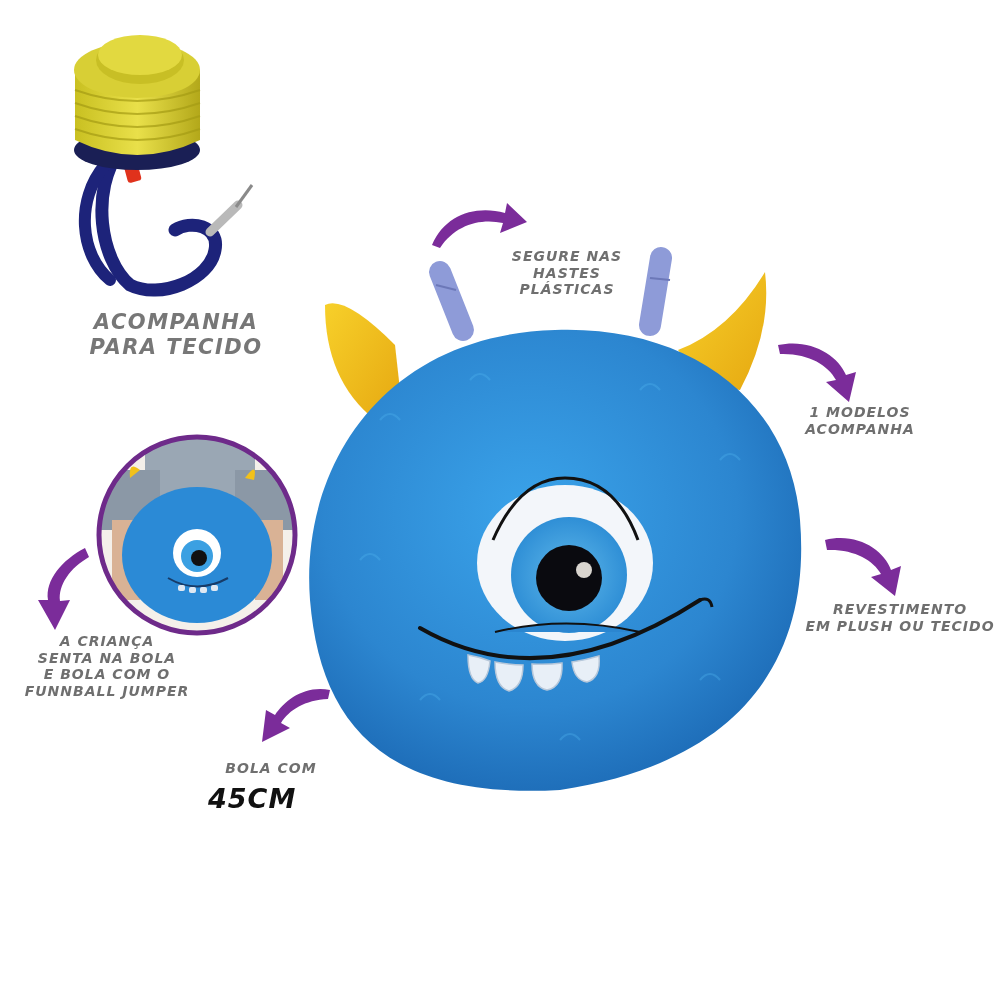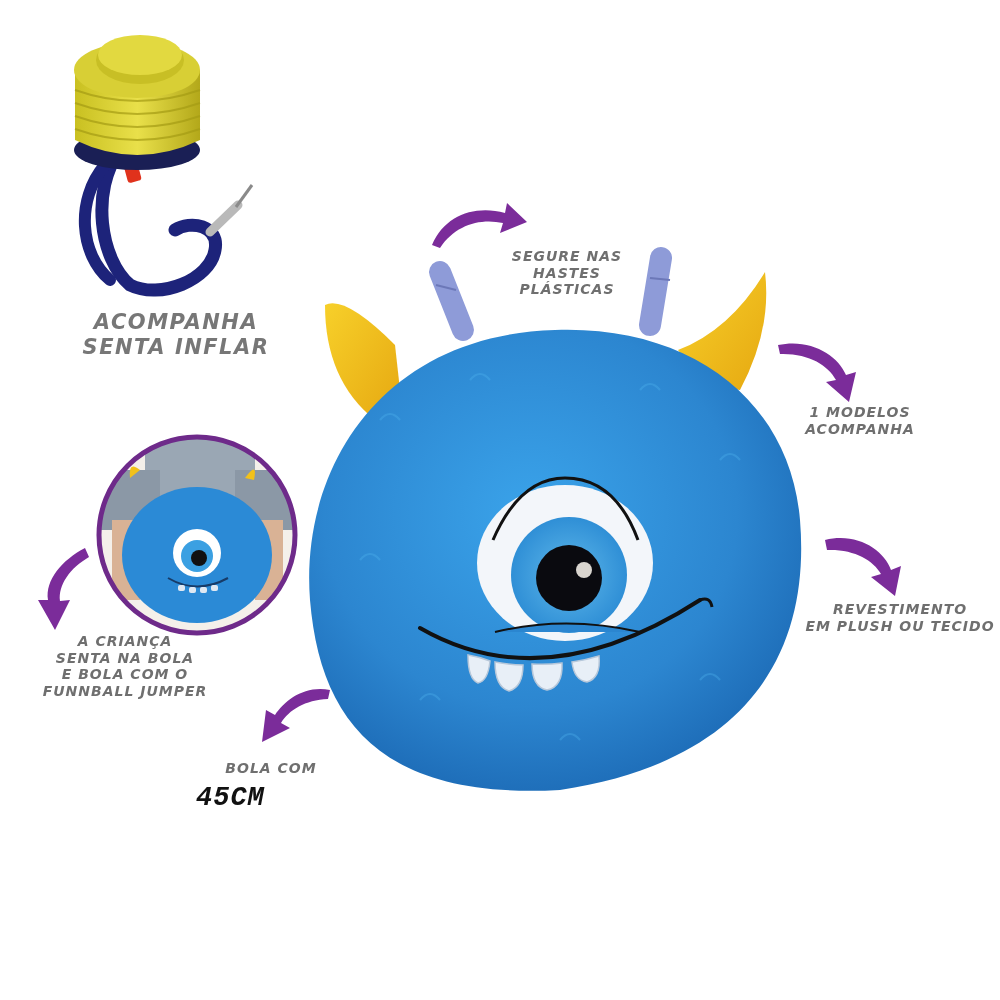--- a/index.html
+++ b/index.html
@@ -129,40 +129,40 @@
       <path d="M85,548 C62,560 45,580 48,600 L38,600 L55,630 L70,600 L60,601 C58,585 70,568 89,557 Z"></path>
     </g>
     <g>
       <path d="M330,690 C305,685 285,700 275,715 L266,710 L262,742 L290,728 L281,723 C289,710 305,700 328,699 Z"></path>
     </g>
   </g>
 </svg>
 
 <div class="label big" style="left:56px; top:310px; width:240px;">
   <span class="line">ACOMPANHA</span>
-  <span class="line">SENTA INFLAR</span>
+  <span class="line">PARA TECIDO</span>
 </div>
 
 <div class="label small" style="left:492px; top:248px; width:150px;">
   <span class="line">SEGURE NAS</span>
   <span class="line">HASTES</span>
   <span class="line">PLÁSTICAS</span>
 </div>
 
 <div class="label small" style="left:795px; top:404px; width:130px;">
   <span class="line">1 MODELOS</span>
   <span class="line">ACOMPANHA</span>
 </div>
 
 <div class="label small" style="left:800px; top:601px; width:200px;">
   <span class="line">REVESTIMENTO</span>
   <span class="line">EM PLUSH OU TECIDO</span>
 </div>
 
-<div class="label small" style="left:30px; top:633px; width:190px;">
+<div class="label small" style="left:12px; top:633px; width:190px;">
   <span class="line">A CRIANÇA</span>
   <span class="line">SENTA NA BOLA</span>
   <span class="line">E BOLA COM O</span>
   <span class="line">FUNNBALL JUMPER</span>
 </div>
 
 <div class="label small" style="left:216px; top:760px; width:110px;">BOLA COM</div>
-<div class="size-value" style="left:196px; top:783px;font-family:Liberation Mono, monospace;">45CM</div>
+<div class="size-value" style="left:208px; top:783px;">45CM</div>
 
 </body></html>

